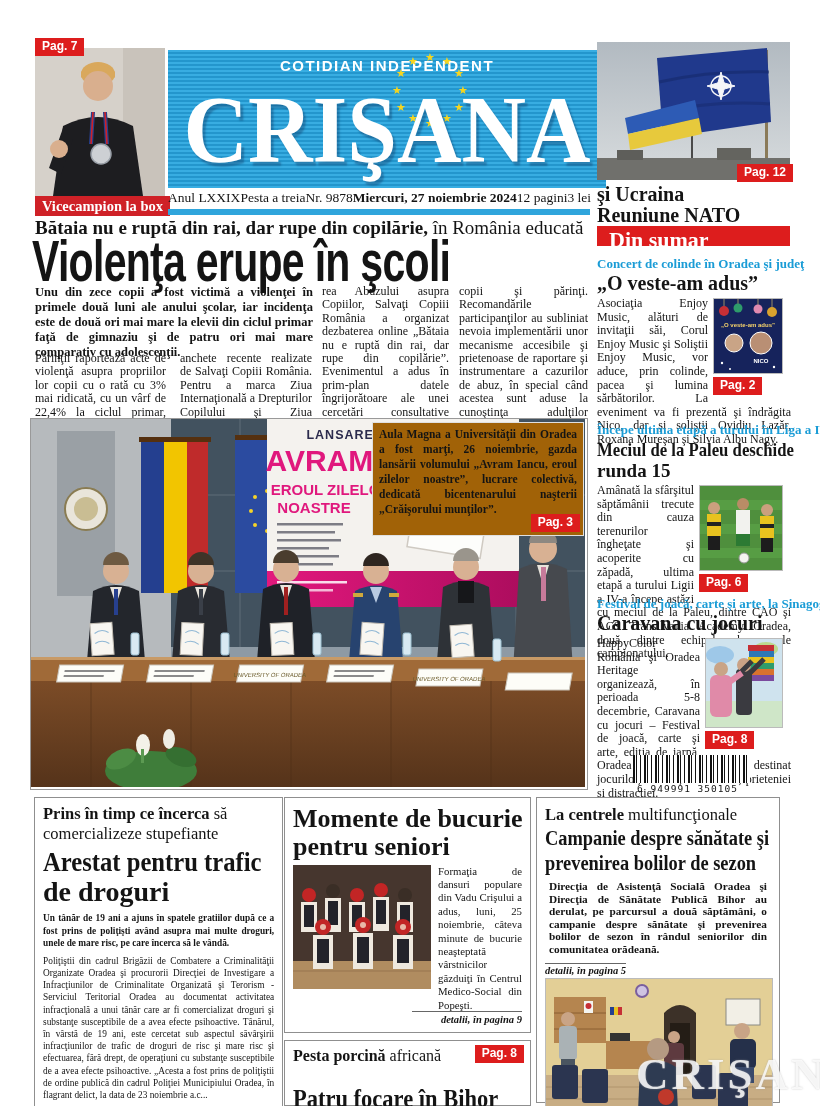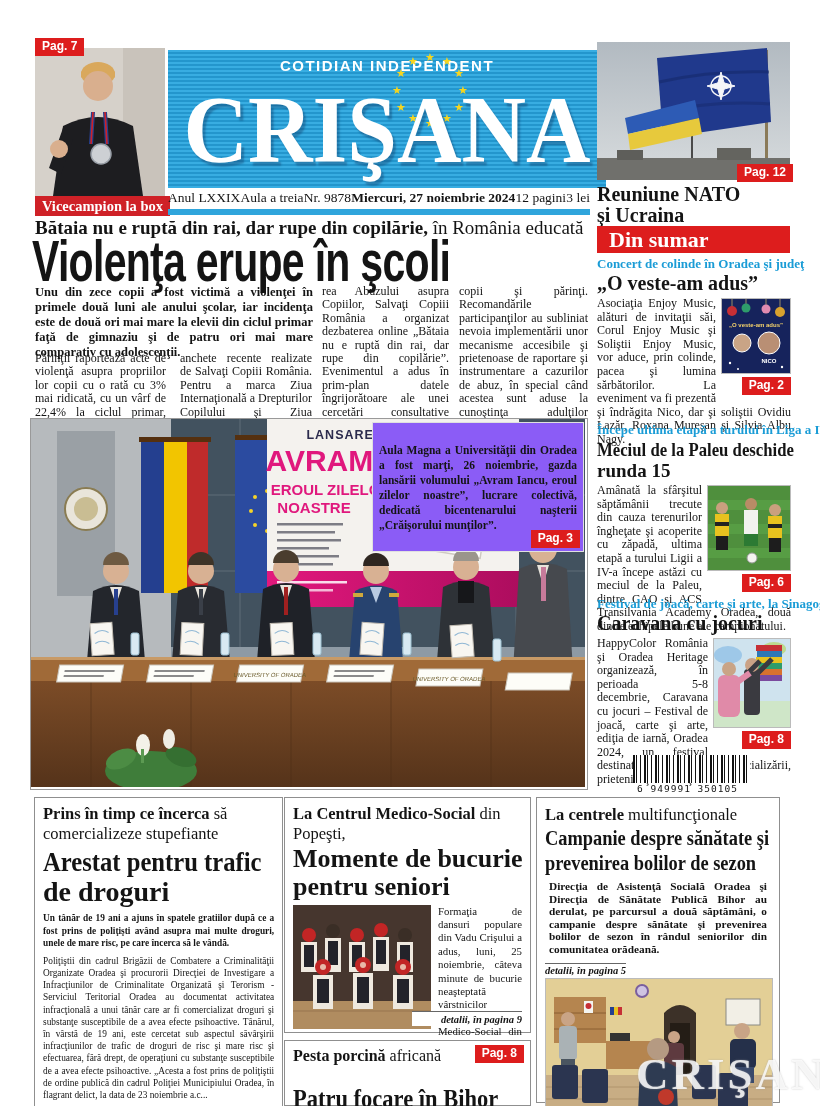--- a/index.html
+++ b/index.html
@@ -36,31 +36,31 @@
   .lead{left:35px;top:285px;width:278px;font-weight:bold;font-size:12.5px;line-height:15px;text-align:justify;z-index:1}
   .ncol{font-size:12px;line-height:13.4px;text-align:justify;z-index:1}
   .colA{left:35px;top:352px;width:131px}
   .colB{left:180px;top:352px;width:132px}
   .colC{left:322px;top:285px;width:127px}
   .colD{left:459px;top:285px;width:129px}
   .contline{font-style:italic;font-weight:bold;font-size:10.5px;line-height:13px;text-align:right;
             border-top:1px solid #666;padding-top:1px;width:72%;margin-left:auto;margin-top:2px}
   
   .mainphoto{left:30px;top:418px;width:556px;height:370px;border:1px solid #999;background:#fff;z-index:2}
-  .pcap{position:absolute;top:3px;right:3px;width:198px;background:#8b5cf6;border:1px solid #e0e0e0;
-        padding:20px 6px 18px;font-weight:bold;font-size:11.5px;line-height:15px;text-align:justify}
+  .pcap{position:absolute;top:3px;right:3px;width:198px;background:#a16207;border:1px solid #e0e0e0;
+        padding:4px 6px 18px;font-weight:bold;font-size:11.5px;line-height:15px;text-align:justify}
   .pcapbadge{position:absolute;right:3px;bottom:3px}
   
-  .sumbanner{left:597px;top:226px;width:193px;height:27px;font-size:22px;line-height:27px;
+  .sumbanner{left:597px;top:226px;width:193px;height:20px;font-size:22px;line-height:27px;
              text-align:left;padding-left:12px;box-sizing:border-box;background:#dd1d1d;color:#fff;font-weight:bold}
   .sitem{position:absolute;left:597px;width:194px}
   .skicker{color:#1a9cd6;font-weight:bold;font-size:13px;line-height:14px;white-space:nowrap}
   .shead{font-weight:bold;font-size:20px;line-height:21px;margin:2px 0 3px;white-space:nowrap}
   .sbody{font-size:12px;line-height:13.6px;text-align:justify}
-  .sfloat{float:right;margin:1px 0 2px 5px;text-align:right}
+  .sfloat{float:right;margin:1px 8px 2px 5px;}
   .sfloat svg{display:block;border:1px solid #bbb}
   .sfloat .badge{margin-top:3px}
   
   .barcode{left:625px;top:755px;width:125px}
   .bars{height:28px;margin-left:8px;
         background:repeating-linear-gradient(90deg,#111 0 2px,#fff 2px 3px,#111 3px 4px,#fff 4px 7px,#111 7px 8px,#fff 8px 11px)}
   .bdigits{font-family:"DejaVu Sans Mono",monospace;font-size:9.5px;letter-spacing:1px;text-align:center}
   
   .bbox{position:absolute;border:1px solid #8f8f8f;background:#fff;padding:6px 8px;box-sizing:border-box}
   .bkicker{font-size:16.5px;line-height:20px}
@@ -111,21 +111,21 @@
       <span class="star" style="left:240px;top:63px">★</span>
         <span class="star" style="left:257px;top:68px">★</span>
       <span class="star" style="left:274px;top:63px">★</span>
         <span class="star" style="left:286px;top:52px">★</span>
     </div>
     <div class="brand">CRIŞANA</div>
   </div>
 
   <div class="abs dateline">
     <span>Anul LXXIX</span>
-    <span>Aula a treia</span>
+    <span>Pesta a treia</span>
     <span>Nr. 9878</span>
     <span style="font-weight:bold">Miercuri, 27 noiembrie 2024</span>
     <span>12 pagini</span>
     <span>3 lei</span>
   </div>
   <div class="abs datebar"></div>
 
   <div class="abs natophoto">
     <svg viewBox="0 0 193 138" width="193" height="138">
       <defs>
@@ -147,22 +147,22 @@
       </g>
       <polygon points="28,76 98,58 102,76 31,92" fill="#2d5bb5"></polygon>
       <polygon points="31,92 102,76 105,92 33,108" fill="#e7c93c"></polygon>
       <rect x="0" y="116" width="193" height="22" fill="#70706c"></rect>
       <rect x="20" y="108" width="26" height="10" fill="#5e5e5a"></rect>
       <rect x="120" y="106" width="34" height="12" fill="#64645f"></rect>
     </svg>
   </div>
   <span class="abs badge" style="left:737px;top:164px;z-index:3">Pag. 12</span>
   <div class="abs natohead">
+    <div>şi Ucraina</div>
     <div>Reuniune NATO</div>
-    <div>şi Ucraina</div>
   </div>
 
   <div class="abs mainkicker">
     <b>Bătaia nu e ruptă din rai, dar rupe din copilărie,</b><span> în România educată</span>
   </div>
   <h1 class="abs mainhead" style="margin:0">Violenţa erupe în şcoli</h1>
 
   <div class="abs lead">Unu din zece copii a fost victimă a violenţei în primele două luni ale anului şcolar, iar incidenţa este de două ori mai mare la elevii din ciclul primar faţă de gimnaziu şi de patru ori mai mare comparativ cu adolescenţii.</div>
   <div class="abs ncol colA">Părinţii raportează acte de violenţă asupra propriilor lor copii cu o rată cu 3% mai ridicată, cu un vârf de 22,4% la ciclul primar, arată datele unei</div>
   <div class="abs ncol colB">anchete recente realizate de Salvaţi Copiii România. Pentru a marca Ziua Internaţională a Drepturilor Copilului şi Ziua Internaţională pentru Preveni-</div>
@@ -478,23 +478,20 @@
       <span class="sq">de droguri</span>
     </h2>
     <div class="scalewrap">
       <p class="blead b1lead" style="margin:0 0 5px">Un tânăr de 19 ani a ajuns în spatele gratiilor după ce a fost prins de poliţişti având asupra mai multe droguri, unele de mare risc, pe care încerca să le vândă.</p>
       <p class="bbody b1body" style="margin:0">Poliţiştii din cadrul Brigăzii de Combatere a Criminalităţii Organizate Oradea şi procurorii Direcţiei de Investigare a Infracţiunilor de Criminalitate Organizată şi Terorism - Serviciul Teritorial Oradea au documentat activitatea infracţională a unui tânăr care ar fi comercializat droguri şi substanţe susceptibile de a avea efecte psihoactive. Tânărul, în vârstă de 19 ani, este cercetat sub aspectul săvârşirii infracţiunilor de trafic de droguri de risc şi mare risc şi efectuarea, fără drept, de operaţiuni cu substanţe susceptibile de a avea efecte psihoactive. „Acesta a fost prins de poliţiştii de ordine publică din cadrul Poliţiei Municipiului Oradea, în flagrant delict, la data de 23 noiembrie a.c...</p>
     </div>
     <span class="contline" style="position:absolute;right:8px;bottom:16px;width:120px;background:#fff">continuare, în pagina 4</span>
   </section>
 
   <section class="bbox" style="left:284px;top:797px;width:247px;height:236px">
-    <div class="bkicker">
-      <b>La Centrul Medico-Social</b><span> din Popeşti,</span>
-    </div>
     <h2 class="bhead" style="font-size:26px">
       <span class="sq">Momente de bucurie</span><br>
       <span class="sq">pentru seniori</span>
     </h2>
     <div style="display:flex;gap:7px">
       <svg viewBox="0 0 138 124" width="138" height="124">
         <rect width="138" height="124" fill="#46362e"></rect>
         <rect y="96" width="138" height="28" fill="#b08c60"></rect>
         <line x1="0" y1="106" x2="138" y2="106" stroke="#97754e"></line>
         <g>

